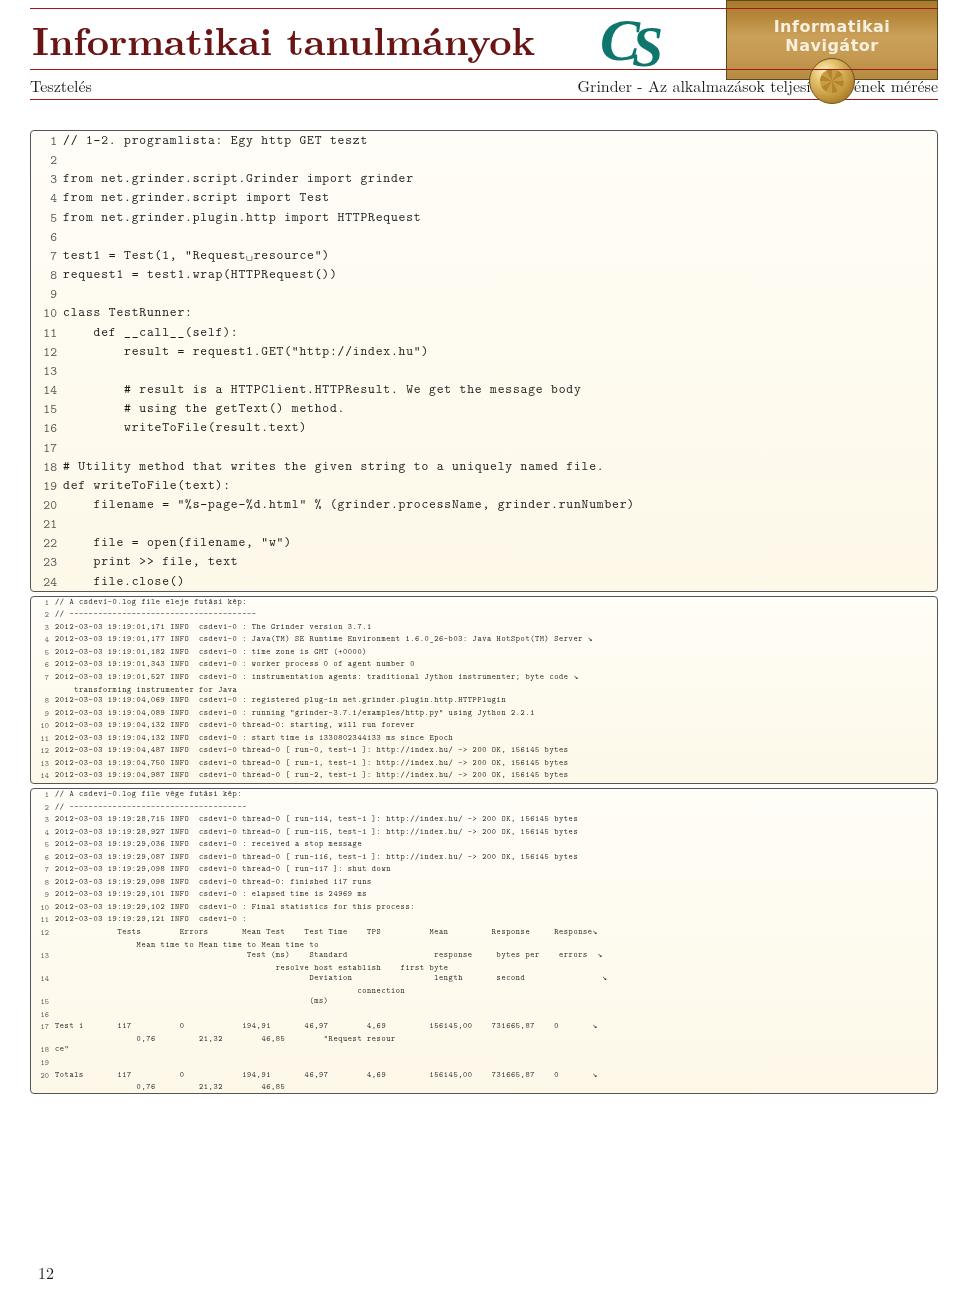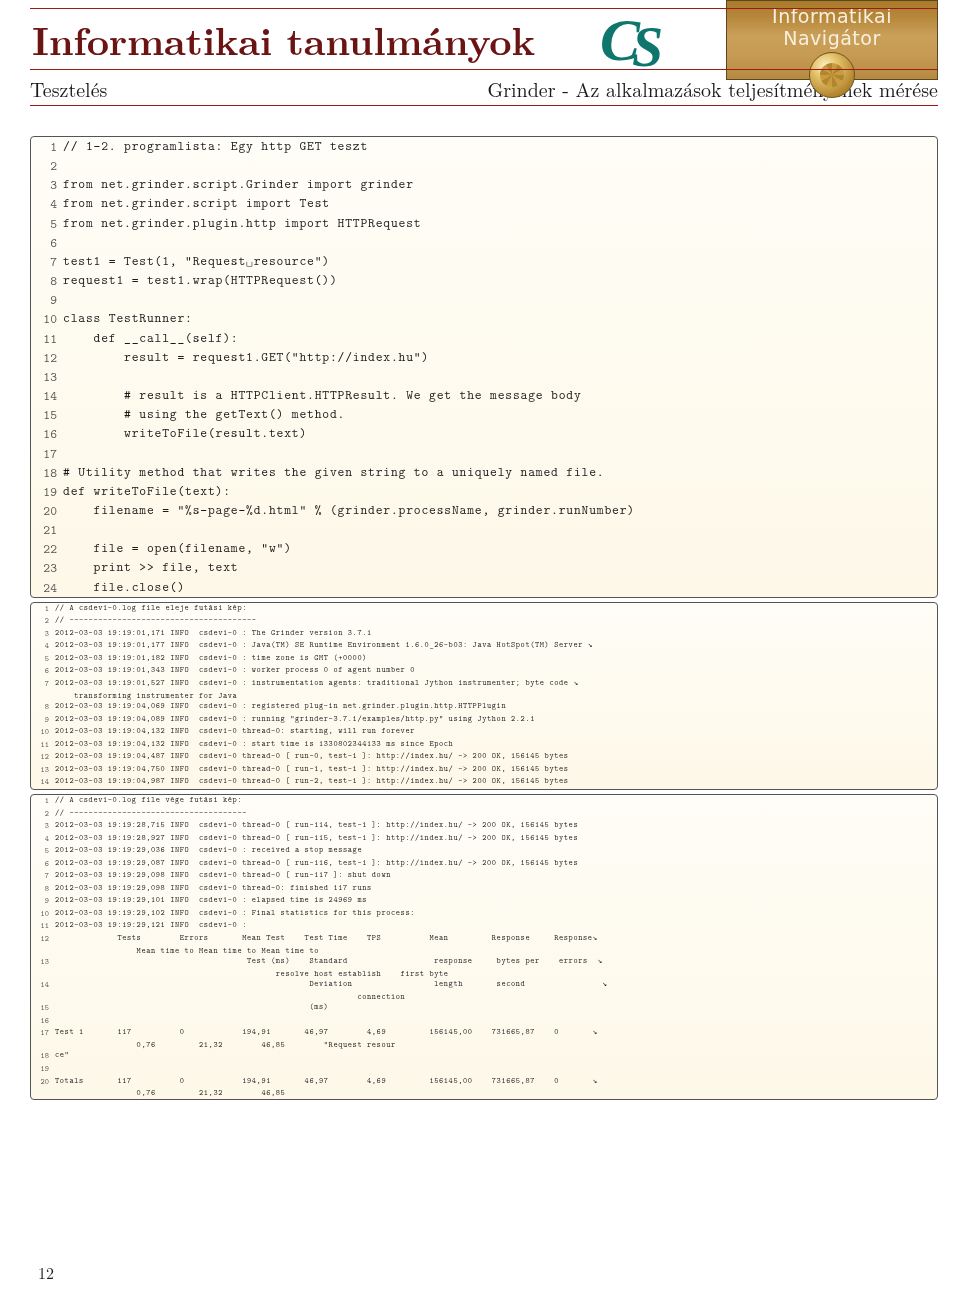--- a/index.html
+++ b/index.html
@@ -26,23 +26,24 @@
     top: 0;
     width: 210px;
     height: 78px;
     background: linear-gradient(#a87a2a, #b6873a 20%, #caa05a 45%, #c69a52 70%, #b68a40);
     border: 1px solid #5a471f;
     text-align: center;
     font-family: "DejaVu Sans", Arial, sans-serif;
   }
   .nav-banner .txt {
     color: #f7f0df;
-    font-size: 19px;
-    padding-top: 4px;
+    font-size: 16px;
+    padding-top: 16px;
     letter-spacing: 0.5px;
+    font-weight: bold;
   }
   .nav-ornament {
     width: 44px;
     height: 44px;
     margin: 3px auto 0;
     border-radius: 50%;
     background: radial-gradient(circle at 35% 30%, #fff2c7 0%, #e3c26a 30%, #b58830 70%, #8b6a20 100%);
     border: 1px solid #6b5220;
     position: relative;
   }
@@ -73,21 +74,21 @@
     font-style: italic;
     font-weight: bold;
     color: #0f766e;
   }
   .cs-logo .c { font-size: 60px; display:inline-block; transform: translateY(4px);}
   .cs-logo .s { font-size: 56px; display:inline-block; transform: translate(-8px, 10px);}
   .sub-row {
     display: flex;
     justify-content: space-between;
     margin: 4px 22px 0 30px;
-    font-size: 20px;
+    font-size: 16px;
   }
   .content {
     margin: 30px 22px 0 30px;
   }
   .code-box {
     border: 1px solid #555;
     border-radius: 4px;
     background: linear-gradient(#fffdf7, #fdf8e8);
     overflow: hidden;
     margin-bottom: 4px;

